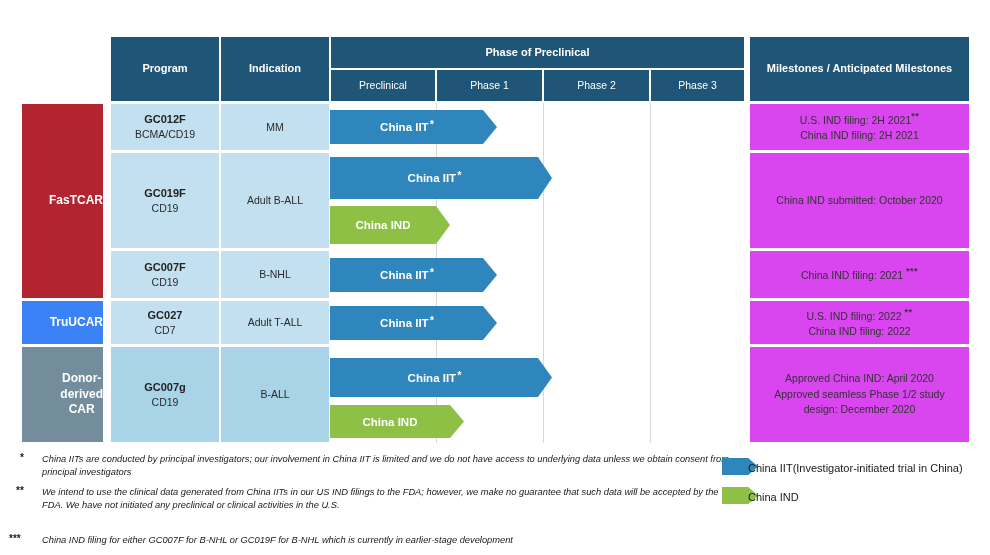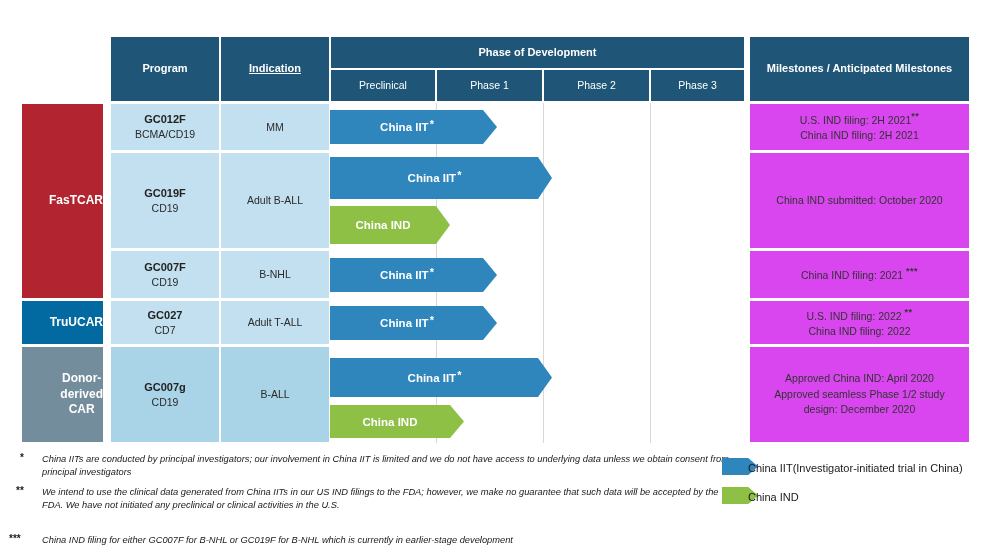--- a/index.html
+++ b/index.html
@@ -75,26 +75,26 @@
 </style>
 </head>
 <body>
 
 <div class="board">
 
   <div class="abs hdr" style="left:110px;top:36px;width:110px;height:66px;">
     <span>Program</span>
   </div>
 
-  <div class="abs hdr" style="left:220px;top:36px;width:110px;height:66px;text-decoration:underline;">
+  <div class="abs hdr" style="left:220px;top:36px;width:110px;height:66px;">
     <span>Indication</span>
   </div>
 
   <div class="abs hdr" style="left:330px;top:36px;width:415px;height:33px;">
-    <span>Phase of Development</span>
+    <span>Phase of Preclinical</span>
   </div>
 
   <div class="abs hdr sub" style="left:330px;top:69px;width:106px;height:33px;justify-content:center;">
     <span>Preclinical</span>
   </div>
   <div class="abs hdr sub" style="left:436px;top:69px;width:107px;height:33px;">
     <span>Phase 1</span>
   </div>
   <div class="abs hdr sub" style="left:543px;top:69px;width:107px;height:33px;">
     <span>Phase 2</span>
@@ -103,21 +103,21 @@
     <span>Phase 3</span>
   </div>
 
   <div class="abs hdr" style="left:749px;top:36px;width:221px;height:66px;padding:0 10px;">
     <span>Milestones / Anticipated Milestones</span>
   </div>
 
   <div class="abs plat" style="left:21px;top:103px;width:83px;height:196px;background:#b22430;">
     <span>FasTCAR</span>
   </div>
-  <div class="abs plat" style="left:21px;top:300px;width:83px;height:45px;background:#0369a1;">
+  <div class="abs plat" style="left:21px;top:300px;width:83px;height:45px;background:#3b82f6;">
     <span>TruUCAR</span>
   </div>
   <div class="abs plat" style="left:21px;top:346px;width:83px;height:97px;background:#748d9d;">
     <span>Donor-<br>derived<br>CAR</span>
   </div>
 
   <div class="abs cellbox" style="left:110px;top:103px;width:110px;height:48px;">
     <span class="p1">GC012F</span>
     <span class="p2">BCMA/CD19</span>
   </div>

